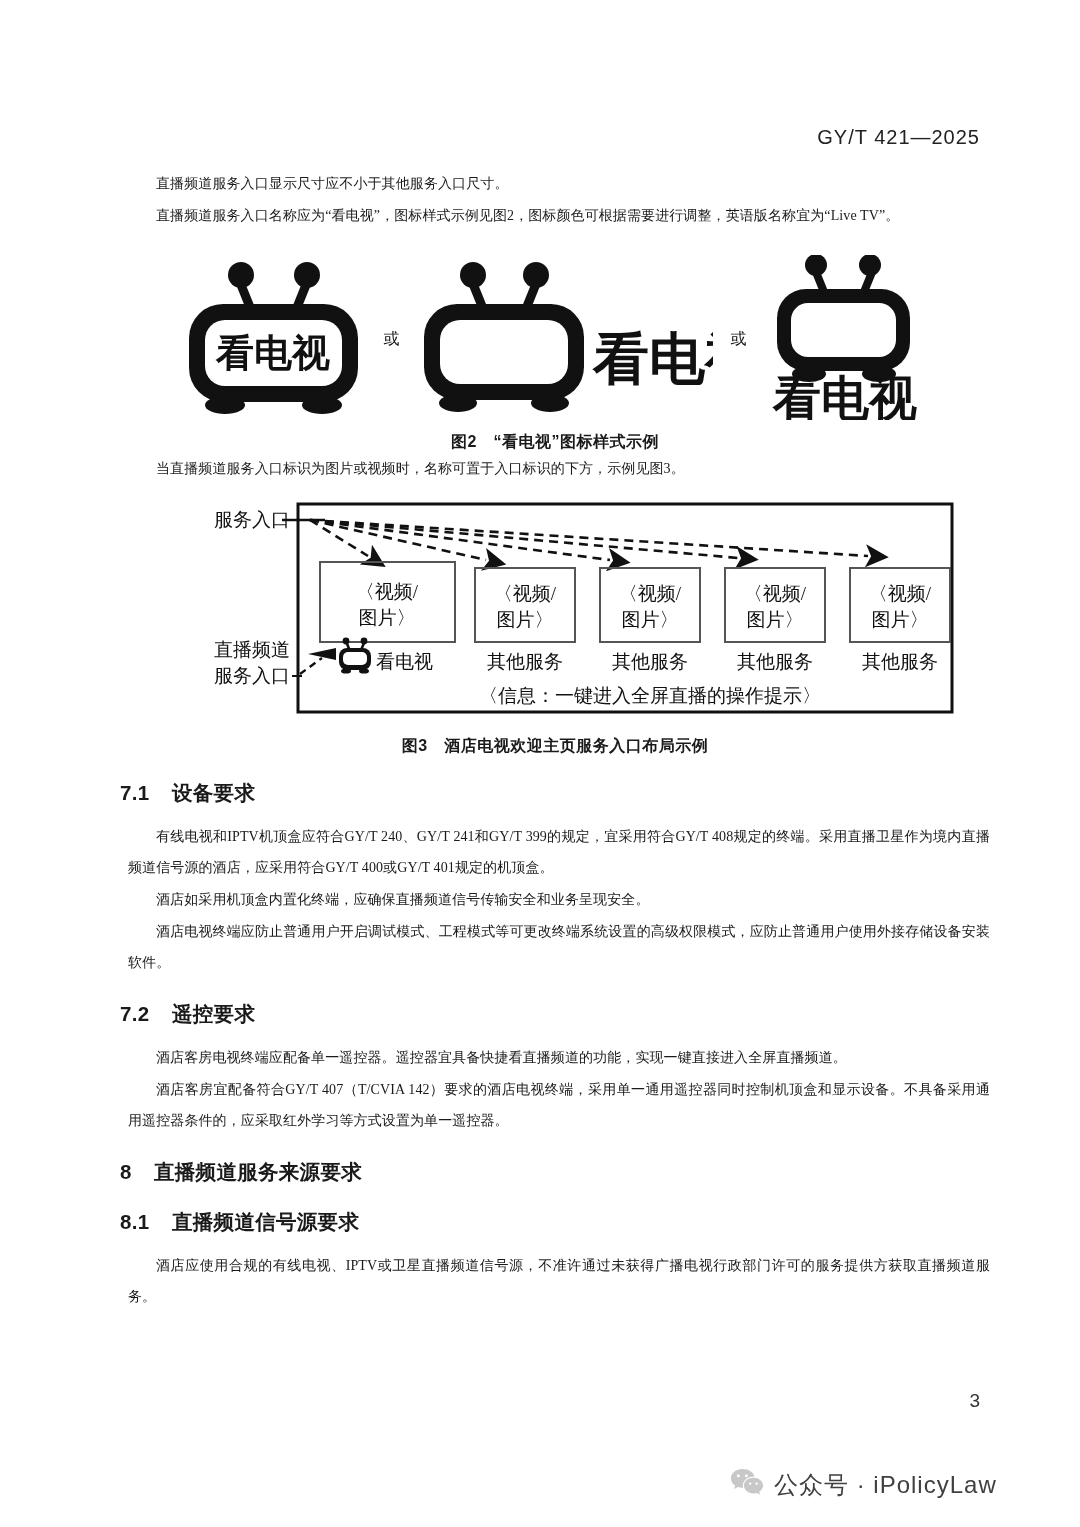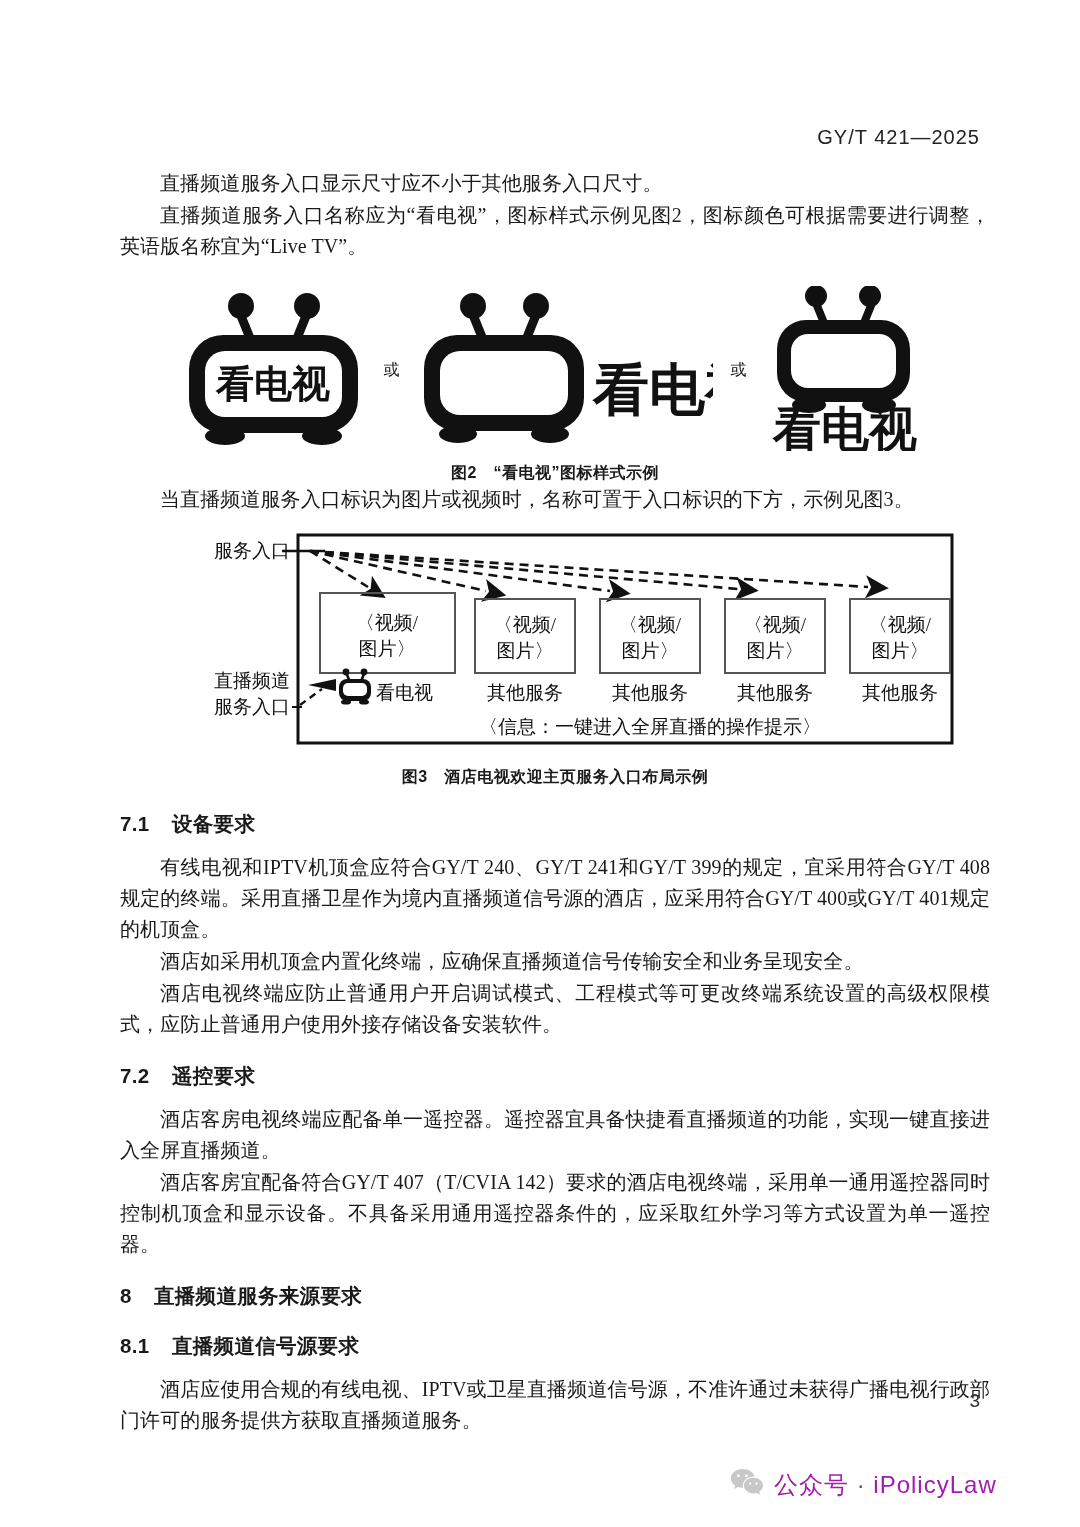--- a/index.html
+++ b/index.html
@@ -17,22 +17,22 @@
   .doc-header {
     position:absolute; top:126px; right:100px;
     font-family:"Liberation Sans","DejaVu Sans",sans-serif;
     font-size:20px; letter-spacing:1px; color:#222;
     white-space:nowrap;
   }
 
   
   .content { position:absolute; left:120px; top:168px; width:870px; }
   p.body-p {
-    margin:0 0 1px 0;
-    font-size:20px;
+    margin:0 0 1px 8px;
+    font-size:14px;
     line-height:31px;
     text-align:justify;
     text-justify:inter-ideograph;
     letter-spacing:0.1px;
   }
   p.indent { text-indent:2em; }
   p.noindent { text-indent:0; }
 
   h3.sec {
     font-family:"Liberation Sans","DejaVu Sans",sans-serif;
@@ -81,21 +81,21 @@
   
   .watermark {
     position:absolute; left:730px; top:1468px;
     display:flex; align-items:center; gap:10px;
     color:#c8c8c8;
     font-family:"Liberation Sans","DejaVu Sans",sans-serif;
     font-size:24px;
     letter-spacing:1px;
     white-space:nowrap;
   }
-  .watermark .wm-text { color:#a21caf; }
+  .watermark .wm-text { color:#404040; }
 </style>
 </head>
 <body>
 
 <div class="page">
 
   <div class="doc-header">GY/T 421—2025</div>
 
   <div class="content">
 

